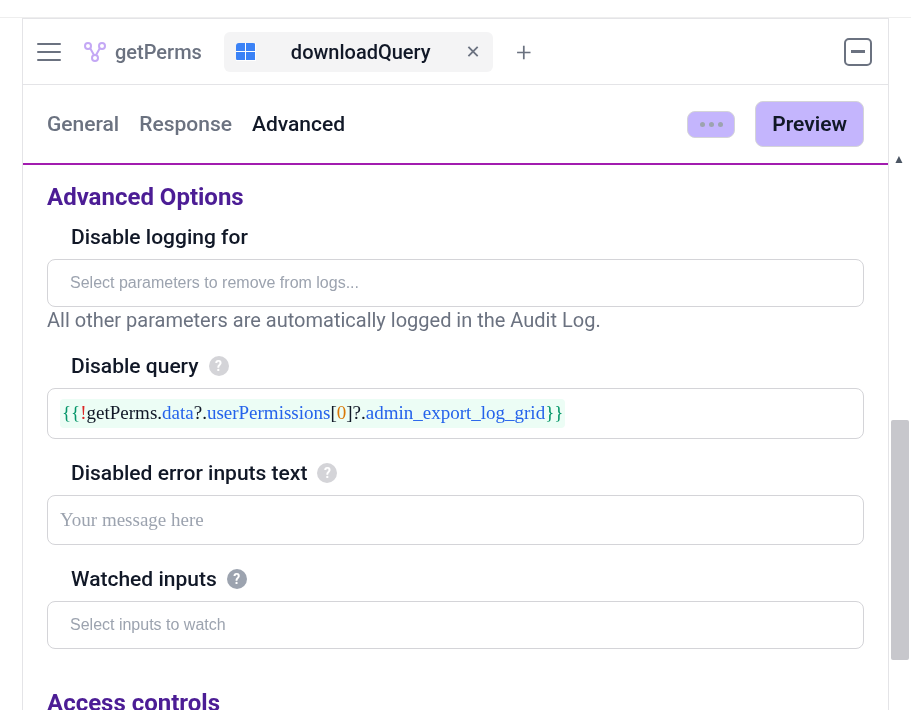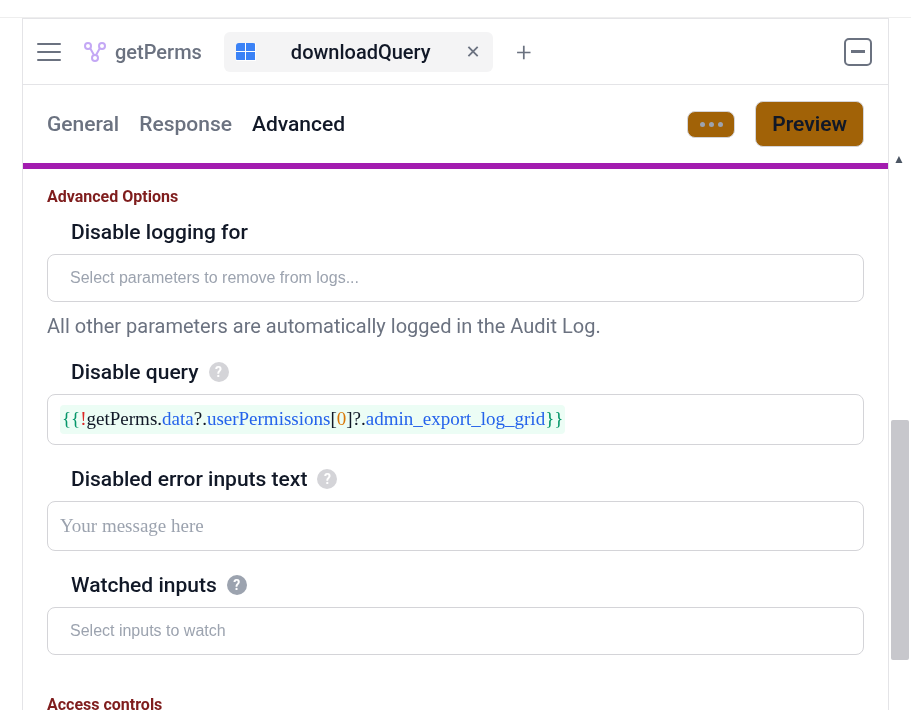--- a/index.html
+++ b/index.html
@@ -49,45 +49,45 @@
   .plus-icon { color:#6b7280; font-size:26px; font-weight:300; padding:0 8px; }
   .spacer { flex:1; }
   .collapse-icon {
     width:28px; height:28px; border:2.5px solid #6b7280; border-radius:5px;
     display:flex; align-items:center; justify-content:center; color:#6b7280;
   }
   .collapse-icon div { width:14px; height:2.5px; background:#6b7280; }
   
   .actionbar {
     display:flex; align-items:center; padding: 16px 24px; gap:20px;
-    border-bottom: 6px solid #a21caf;
+    border-bottom: 2px solid #a21caf;
   }
   .subtab { font-size:21px; font-weight:500; color:#6b7280; }
   .subtab.active { color:#111827; }
   .btn {
     border:1px solid #d4d4d8; border-radius:8px; padding:10px 16px;
-    font-size:21px; font-weight:600; background:#a16207; color:#111827;
+    font-size:21px; font-weight:600; background:#c4b5fd; color:#111827;
     display:flex; align-items:center; gap:8px;
   }
   .btn-icon { width:48px; justify-content:center; }
   .dots { display:flex; gap:4px; }
   .dots div { width:5px; height:5px; border-radius:50%; background:#9ca3af; }
   .btn-run {
     background:#2563eb; border-color:#2563eb; color:#fff; font-weight:700;
   }
   .btn-run .shortcut { font-weight:400; opacity:0.95; font-size:19px; }
   
   .content {
     flex:1; overflow:hidden; position:relative;
   }
   .content-inner {
     padding: 18px 24px 0 24px;
   }
   .section-title {
-    font-size:16px; font-weight:700; color:#7f1d1d; margin-bottom:14px;
+    font-size:24px; font-weight:700; color:#4c1d95; margin-bottom:14px;
   }
   .field-label {
     font-size:21px; font-weight:500; color:#111827; margin-bottom:10px;
     display:flex; align-items:center; gap:10px;margin-left:24px;
   }
   .help-icon {
     width:20px; height:20px; border-radius:50%; background:#d4d4d8; color:#fff;
     display:inline-flex; align-items:center; justify-content:center;
     font-size:14px; font-weight:700;
   }
@@ -96,21 +96,21 @@
     width:100%; border:1px solid #d4d4d8; border-radius:8px;
     padding:14px 22px; font-size:16px; color:#111827; background:#fff;
   }
   .input::placeholder { color:#9ca3af; }
   .code-input {
     font-family: Liberation Serif, serif;
     font-size:19px; padding:10px 12px; line-height:1.5;
   }
   .code-input::placeholder { color:#9ca3af; }
   .help-text {
-    font-size:20px; color:#6b7280; margin-top:12px;
+    font-size:20px; color:#6b7280; margin-top:1px;
   }
   .field { margin-bottom:22px; }
   
   .code-token-wrap {
     display:inline-block; background:#ecfdf5; border-radius:4px; padding:0 2px;
   }
   .tok-brace { color:#059669; }
   .tok-bang  { color:#dc2626; }
   .tok-ident { color:#111827; }
   .tok-prop  { color:#2563eb; }

